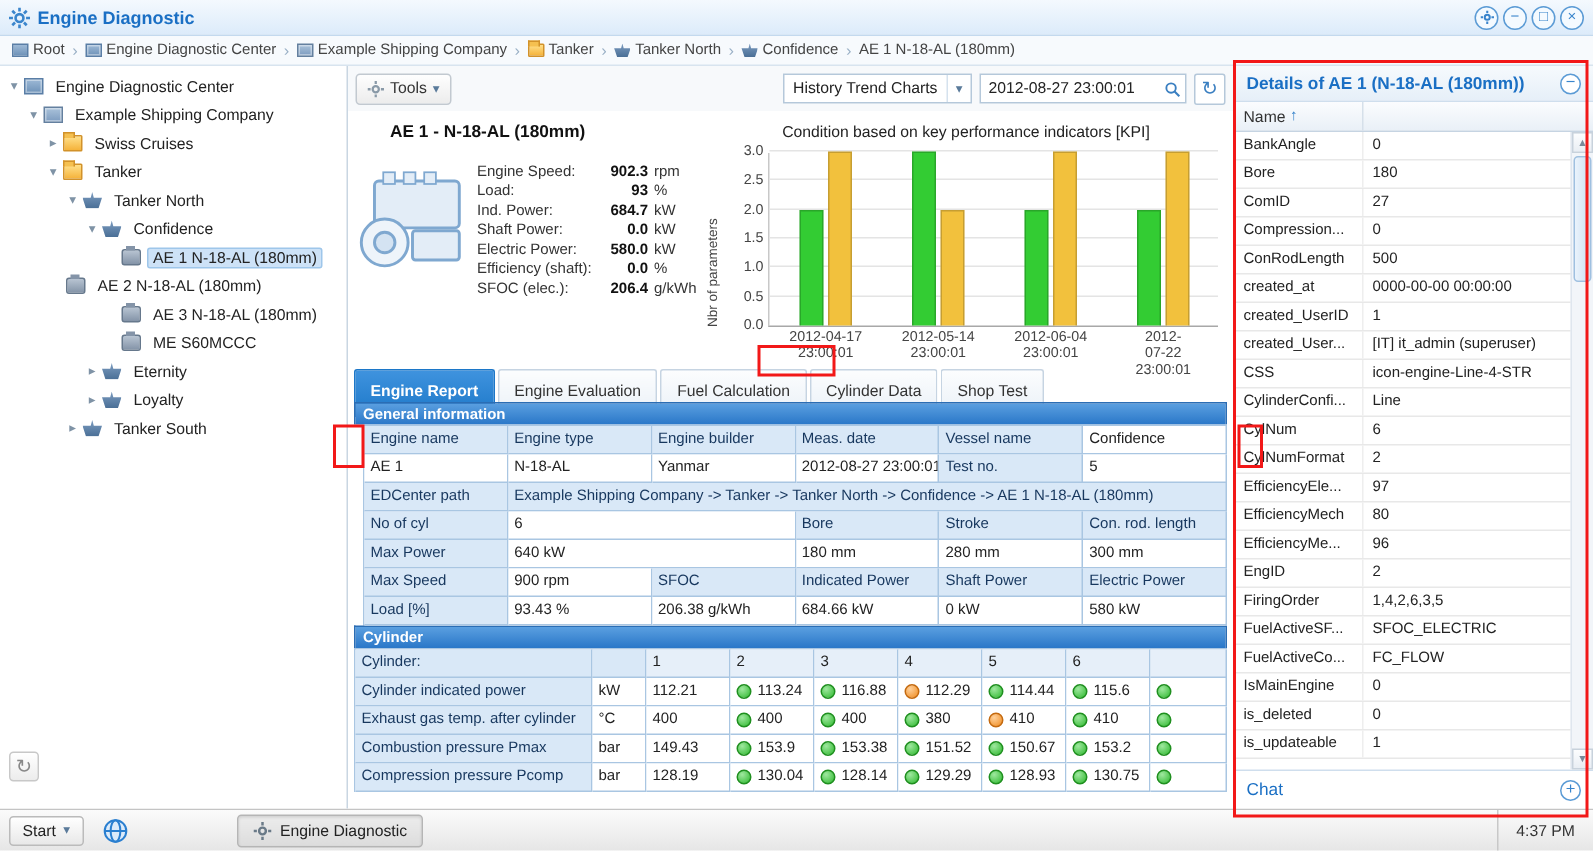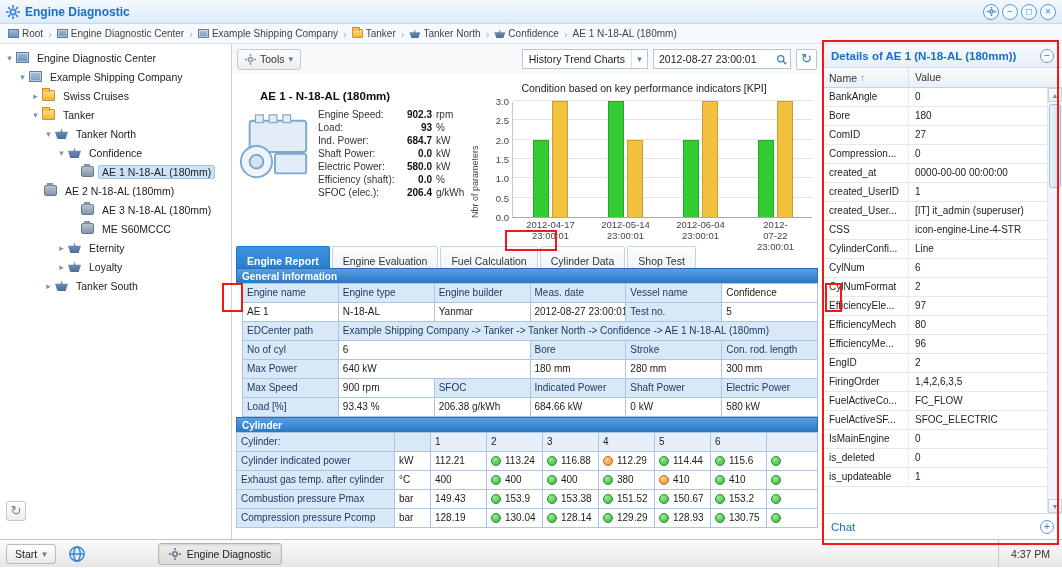--- a/index.html
+++ b/index.html
@@ -49,21 +49,21 @@
   .combo{display:flex;align-items:center;height:20px;border:1px solid #b5c8da;background:#fff;font-size:10.5px;cursor:pointer;}
   .combo .cval{padding:0 6px;}
   .combo .caretbox{width:16px;text-align:center;color:#5a7a9a;border-left:1px solid #d5e2ee;font-size:9px;align-self:stretch;display:flex;align-items:center;justify-content:center;}
   .datebox{display:flex;align-items:center;height:20px;border:1px solid #b5c8da;background:#fff;}
   .datebox input{border:none;outline:none;width:118px;font-size:10.5px;padding:0 5px;font-family:inherit;color:#222;background:transparent;}
   .iconbtn{width:21px;height:21px;border:1px solid #b5c8da;background:#fff;color:#3a7fc1;font-size:13px;line-height:18px;text-align:center;border-radius:2px;cursor:pointer;}
   .magslot{width:18px;display:flex;align-items:center;justify-content:center;cursor:pointer;}
 
   
   .summary{position:absolute;top:30px;left:0;width:234px;height:172px;}
-  .sum-title{position:absolute;top:16px;left:28px;font-weight:bold;font-size:11.5px;color:#111;}
+  .sum-title{position:absolute;top:8px;left:28px;font-weight:bold;font-size:11.5px;color:#111;}
   .engine-img{position:absolute;top:38px;left:4px;}
   .metrics{position:absolute;top:34px;left:86px;width:148px;}
   .mrow{display:flex;height:13px;align-items:center;font-size:10px;}
   .mlabel{width:80px;color:#333;white-space:nowrap;}
   .mvalue{width:34px;text-align:right;font-weight:bold;color:#111;}
   .munit{margin-left:4px;color:#333;}
 
   
   .chart{position:absolute;top:30px;left:236px;width:352px;height:174px;font-size:9.5px;}
   .chart-title{text-align:center;font-size:10.5px;color:#222;padding-top:8px;}
@@ -576,40 +576,43 @@
   <div class="details-panel">
     <div class="dp-header">
       <span class="dp-title">Details of AE 1 (N-18-AL (180mm))</span>
       <span class="circle-btn">−</span>
     </div>
     <div class="dp-colhead">
       <span class="c1">
         <span>Name</span>
         <span class="sort-arrow">↑</span>
       </span>
-      <span class="c2">Value</span>
     </div>
     <div class="dp-rows" id="dp-rows">
         <div class="dp-row">
           <span class="n">BankAngle</span>
           <span class="v">0</span>
         </div>
         <div class="dp-row">
           <span class="n">Bore</span>
           <span class="v">180</span>
         </div>
         <div class="dp-row">
           <span class="n">ComID</span>
           <span class="v">27</span>
         </div>
         <div class="dp-row">
           <span class="n">Compression...</span>
           <span class="v">0</span>
         </div>
         <div class="dp-row">
+          <span class="n">ConRodLength</span>
+          <span class="v">500</span>
+        </div>
+        <div class="dp-row">
           <span class="n">created_at</span>
           <span class="v">0000-00-00 00:00:00</span>
         </div>
         <div class="dp-row">
           <span class="n">created_UserID</span>
           <span class="v">1</span>
         </div>
         <div class="dp-row">
           <span class="n">created_User...</span>
           <span class="v">[IT] it_admin (superuser)</span>
@@ -644,26 +647,26 @@
         </div>
         <div class="dp-row">
           <span class="n">EngID</span>
           <span class="v">2</span>
         </div>
         <div class="dp-row">
           <span class="n">FiringOrder</span>
           <span class="v">1,4,2,6,3,5</span>
         </div>
         <div class="dp-row">
+          <span class="n">FuelActiveSF...</span>
+          <span class="v">SFOC_ELECTRIC</span>
+        </div>
+        <div class="dp-row">
           <span class="n">FuelActiveCo...</span>
           <span class="v">FC_FLOW</span>
-        </div>
-        <div class="dp-row">
-          <span class="n">FuelActiveSF...</span>
-          <span class="v">SFOC_ELECTRIC</span>
         </div>
         <div class="dp-row">
           <span class="n">IsMainEngine</span>
           <span class="v">0</span>
         </div>
         <div class="dp-row">
           <span class="n">is_deleted</span>
           <span class="v">0</span>
         </div>
         <div class="dp-row">

